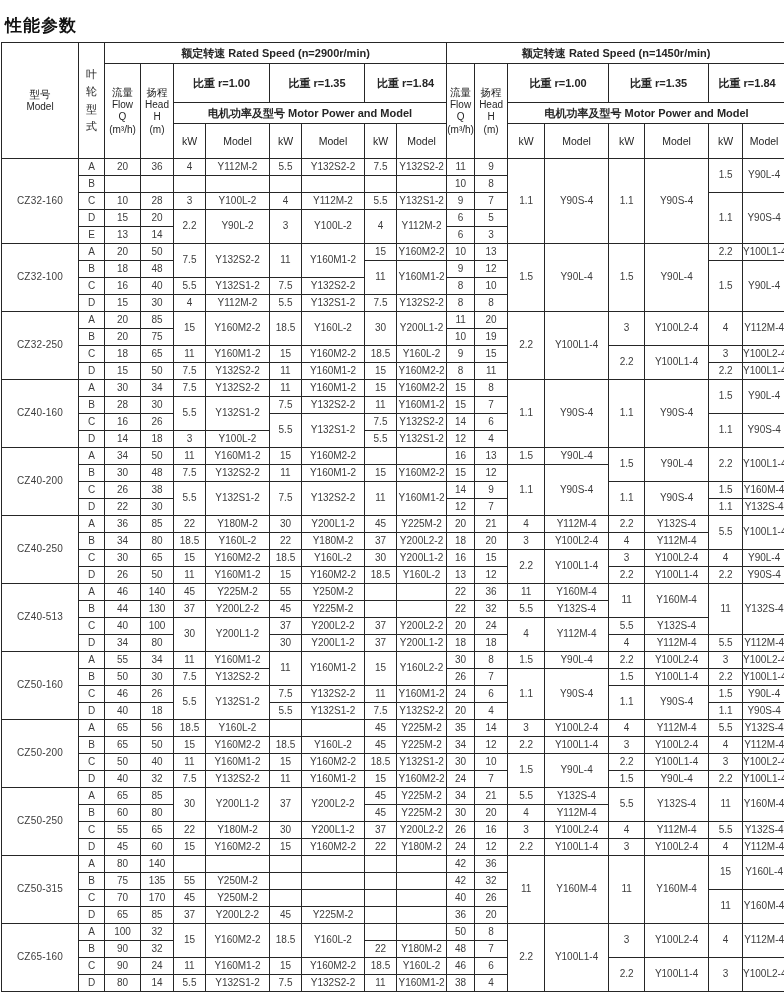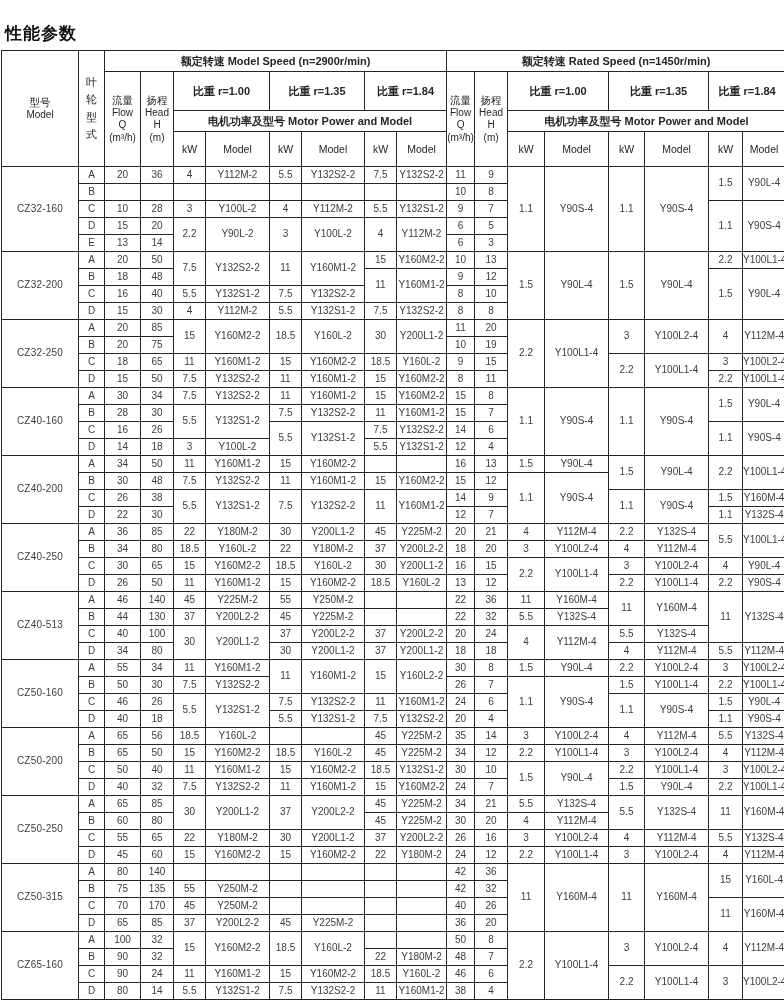--- a/index.html
+++ b/index.html
@@ -2,21 +2,21 @@
 <html><head>
 <meta charset="utf-8">
 <style>
   * { box-sizing: border-box; }
   html,body { margin:0; padding:0; background:#ffffff; }
   body {
     width:784px; height:1007px; overflow:hidden;
     font-family:"Liberation Sans","DejaVu Sans",sans-serif;
     color:#3c3c3c;
   }
-  .title-bar { display:flex; align-items:baseline; gap:13px; padding:22px 0 5px 5px; }
+  .title-bar { display:flex; align-items:baseline; gap:13px; padding:14px 0 5px 5px; }
   .title-zh { font-size:17px; font-weight:bold; color:#111; letter-spacing:1px; }
   .title-en { font-size:16px; font-weight:bold; color:#595a5c; letter-spacing:0.3px; }
 
   table.perf {
     border-collapse:collapse; table-layout:fixed;
     width:782px; margin-left:1px;
   }
   .perf th, .perf td {
     border:1px solid #262626;
     text-align:center; vertical-align:middle;
@@ -68,21 +68,21 @@
       <th rowspan="4" class="stack">
         <span class="zh">型号</span>
         <span>Model</span>
       </th>
       <th rowspan="4" class="vert-label">
         <span>叶</span>
         <span>轮</span>
         <span>型</span>
         <span>式</span>
       </th>
-      <th colspan="8" class="bold-h speed-h">额定转速  Model Speed  (n=2900r/min)</th>
+      <th colspan="8" class="bold-h speed-h">额定转速  Rated Speed  (n=2900r/min)</th>
       <th colspan="8" class="bold-h speed-h">额定转速  Rated Speed  (n=1450r/min)</th>
     </tr>
     <tr>
       <th rowspan="3" class="stack">
         <span class="zh">流量</span>
         <span>Flow</span>
         <span>Q</span>
         <span>(m³/h)</span>
       </th>
       <th rowspan="3" class="stack">
@@ -192,21 +192,21 @@
         <td>5</td>
       </tr>
       <tr>
         <td class="imp-col">E</td>
         <td>13</td>
         <td>14</td>
         <td>6</td>
         <td>3</td>
       </tr>
       <tr>
-        <td rowspan="4" class="model-cell">CZ32-200</td>
+        <td rowspan="4" class="model-cell">CZ32-100</td>
         <td class="imp-col">A</td>
         <td>20</td>
         <td>50</td>
         <td rowspan="2">7.5</td>
         <td rowspan="2">Y132S2-2</td>
         <td rowspan="2">11</td>
         <td rowspan="2">Y160M1-2</td>
         <td>15</td>
         <td>Y160M2-2</td>
         <td>10</td>

